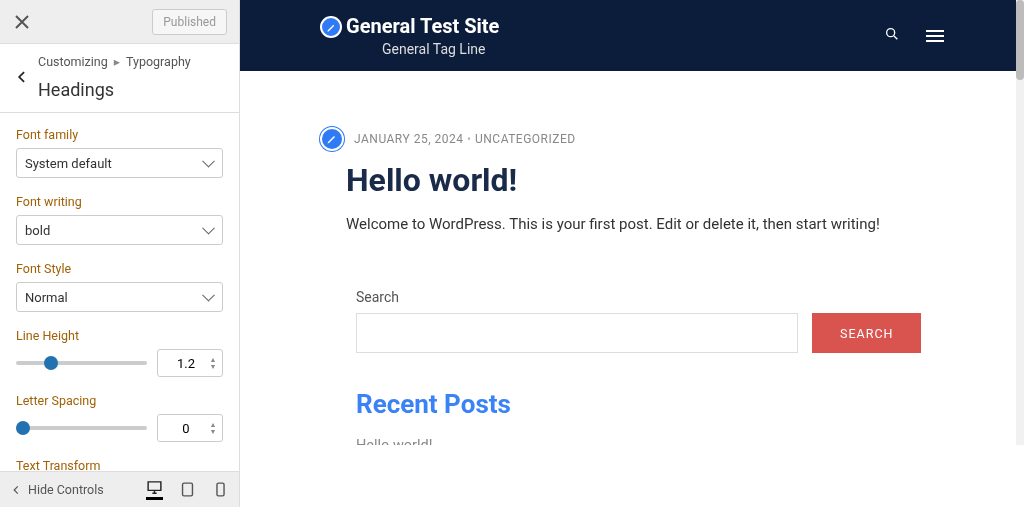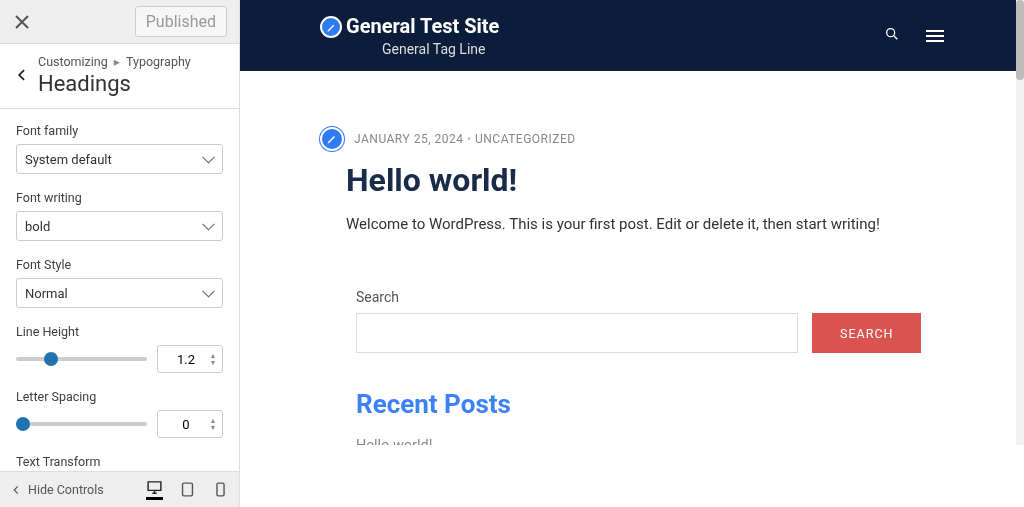--- a/index.html
+++ b/index.html
@@ -2,31 +2,31 @@
 <html><head>
 <meta charset="utf-8">
 <style>
 * { margin:0; padding:0; box-sizing:border-box; font-family:-apple-system,BlinkMacSystemFont,"Segoe UI",Roboto,sans-serif; }
 body { width:1024px; height:507px; overflow:hidden; display:flex; background:#fff; }
 
 
 .panel { width:240px; height:507px; background:#fff; display:flex; flex-direction:column; border-right:1px solid #ddd; }
 .panel-top { display:flex; align-items:center; justify-content:space-between; height:44px; background:#eee; border-bottom:1px solid #ddd; padding:0 12px; }
 .close-btn { width:20px; height:20px; display:flex; align-items:center; justify-content:center; color:#555; cursor:pointer; font-size:16px;}
-.publish-btn { background:#f6f6f6; border:1px solid #ccc; color:#999; font-size:16px; padding:5px 10px; border-radius:3px; }
+.publish-btn { background:#f6f6f6; border:1px solid #ccc; color:#999; font-size:12px; padding:5px 10px; border-radius:3px; }
 .panel-head { display:flex; border-bottom:1px solid #ddd; padding:10px 14px 12px 14px; align-items:center; gap:8px; }
 .back-btn { width:16px; display:flex; align-items:center; justify-content:center; color:#333; cursor:pointer; }
 .back-btn svg{width:14px;height:14px;}
 .bc-wrap { flex:1; }
 .bc { font-size:12.5px; color:#555; }
 .bc-sep { color:#888; margin:0 3px; }
-.panel-title { font-size:22px; color:#333; font-weight:400; margin-top:2px;}
+.panel-title { font-size:18px; color:#333; font-weight:400; margin-top:10px;}
 .panel-body { flex:1; overflow-y:auto; padding:14px 16px 8px 16px; }
 .field { margin-bottom:16px; }
-.field-label { font-size:12.5px; color:#404040; margin-bottom:6px; display:block; }
+.field-label { font-size:12.5px; color:#a16207; margin-bottom:6px; display:block; }
 .sel { width:100%; height:30px; border:1px solid #ccc; border-radius:3px; background:#fff; padding:0 8px; font-size:13px; color:#333; appearance:none; -webkit-appearance:none; position:relative; }
 .sel-wrap{position:relative;}
 .sel-wrap::after{content:"";position:absolute;right:10px;top:50%;width:8px;height:8px;border-right:1.5px solid #666;border-bottom:1.5px solid #666;transform:translateY(-70%) rotate(45deg);pointer-events:none;}
 .slider-row { display:flex; align-items:center; gap:10px; }
 .range { flex:1; -webkit-appearance:none; height:4px; background:#ccc; border-radius:2px; }
 .range::-webkit-slider-thumb{-webkit-appearance:none;width:14px;height:14px;border-radius:50%;background:#2271b1;cursor:pointer;}
 .range::-moz-range-thumb{width:14px;height:14px;border-radius:50%;background:#2271b1;border:none;}
 .numbox { width:66px; height:28px; border:1px solid #ccc; border-radius:3px; display:flex; align-items:center; padding:0 9px; font-size:13px; position:relative;}
 .numbox input{border:none;width:38px;text-align:center;font-size:13px;outline:none;}
 .spin{position:absolute;right:2px;top:2px;bottom:2px;width:14px;display:flex;flex-direction:column;justify-content:center;gap:1px;}

